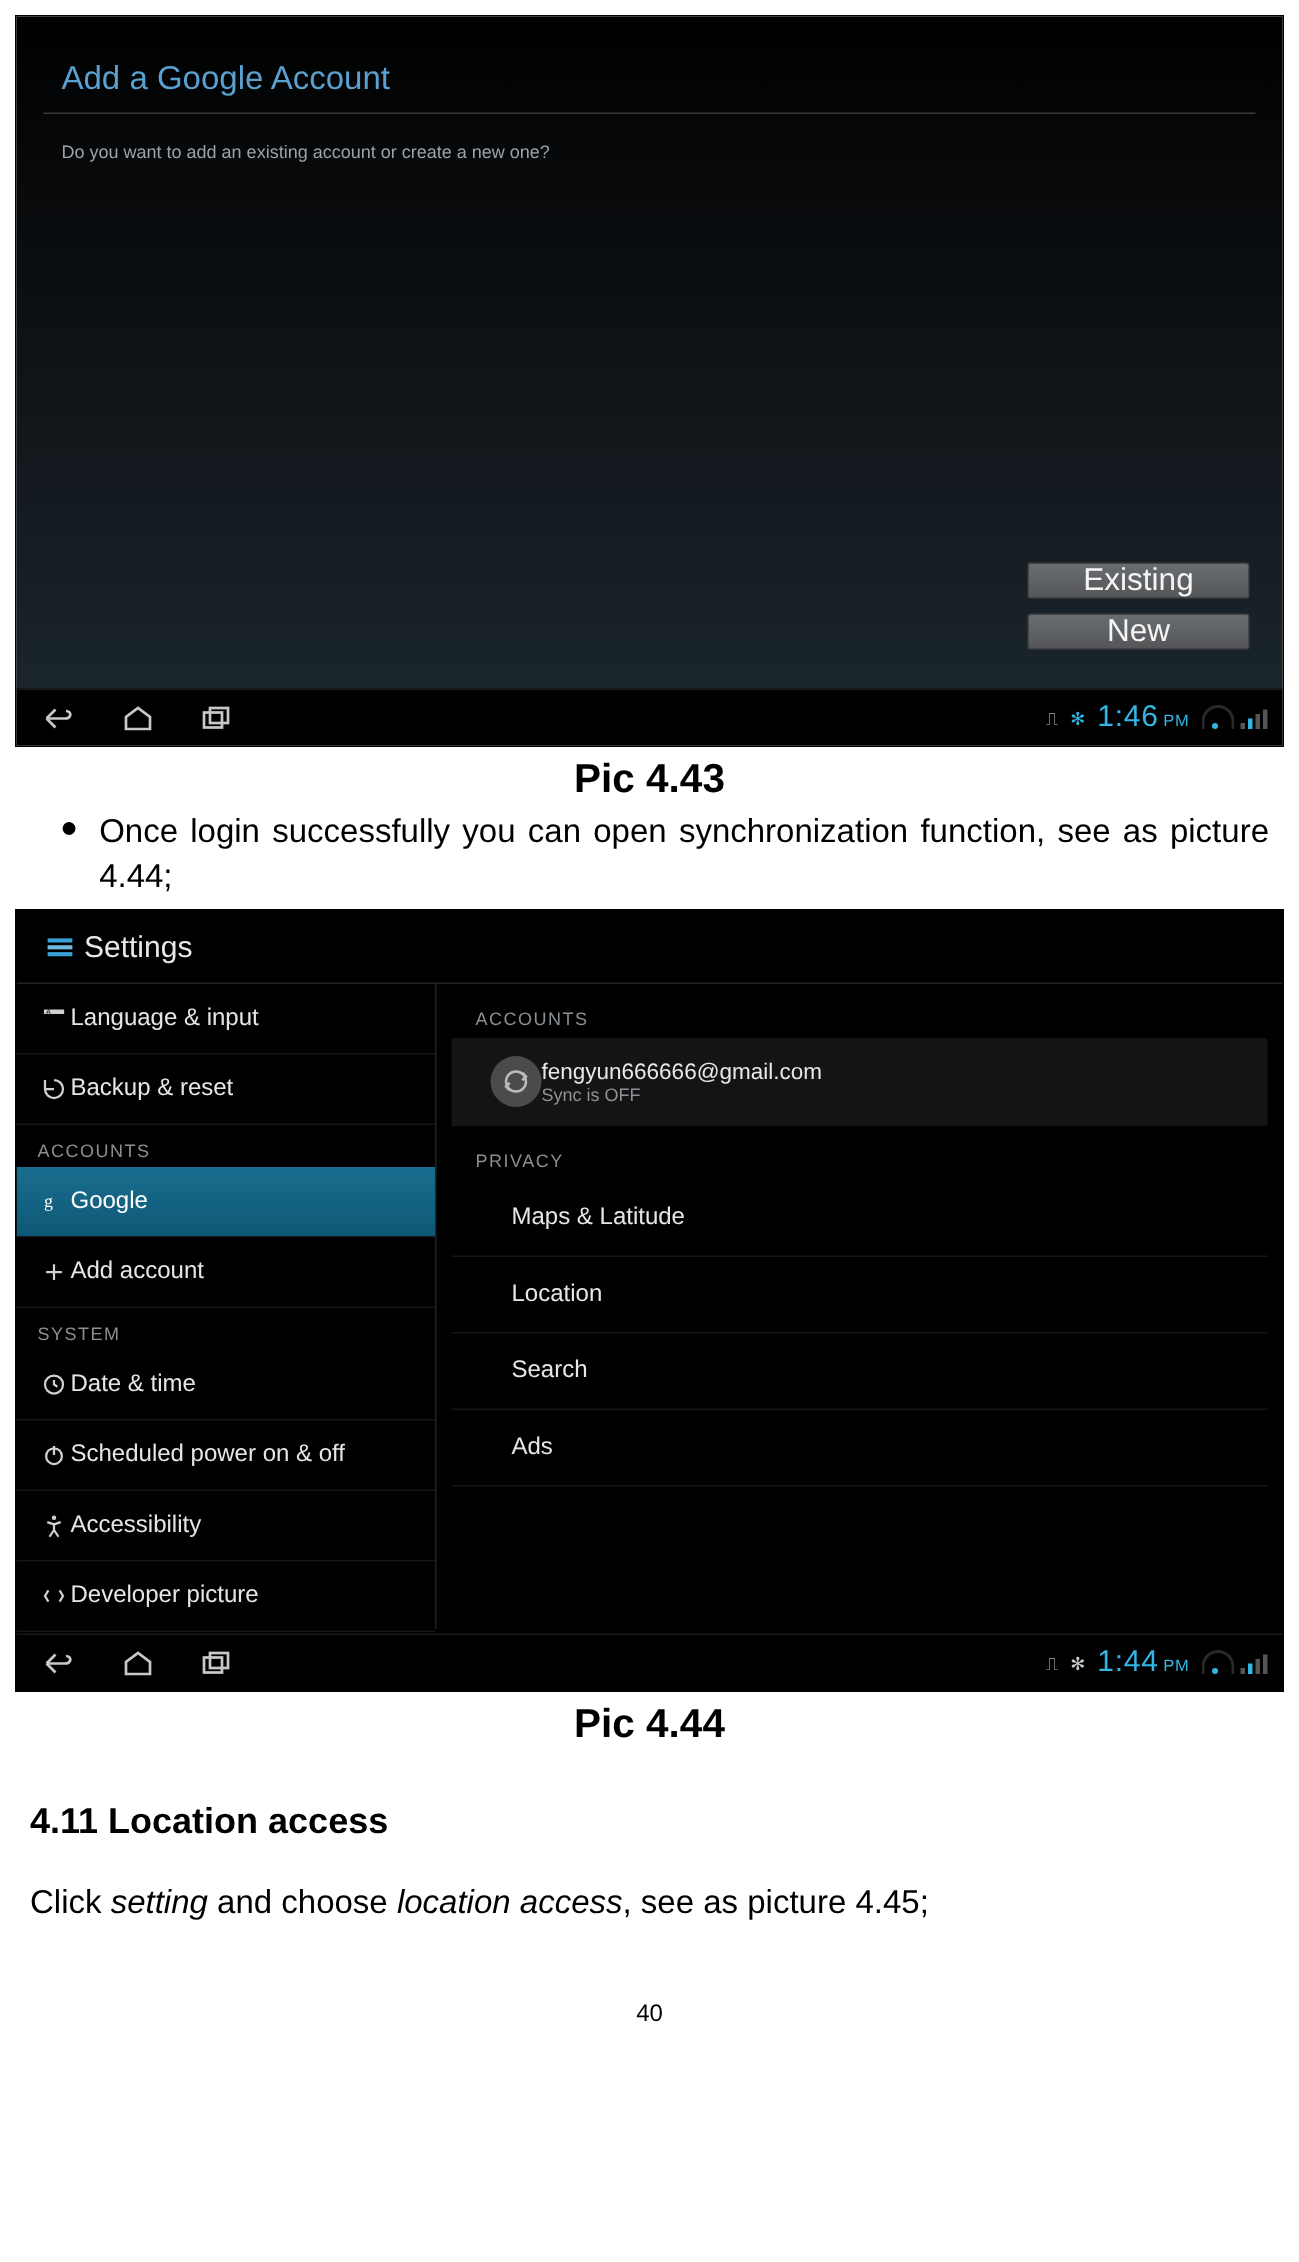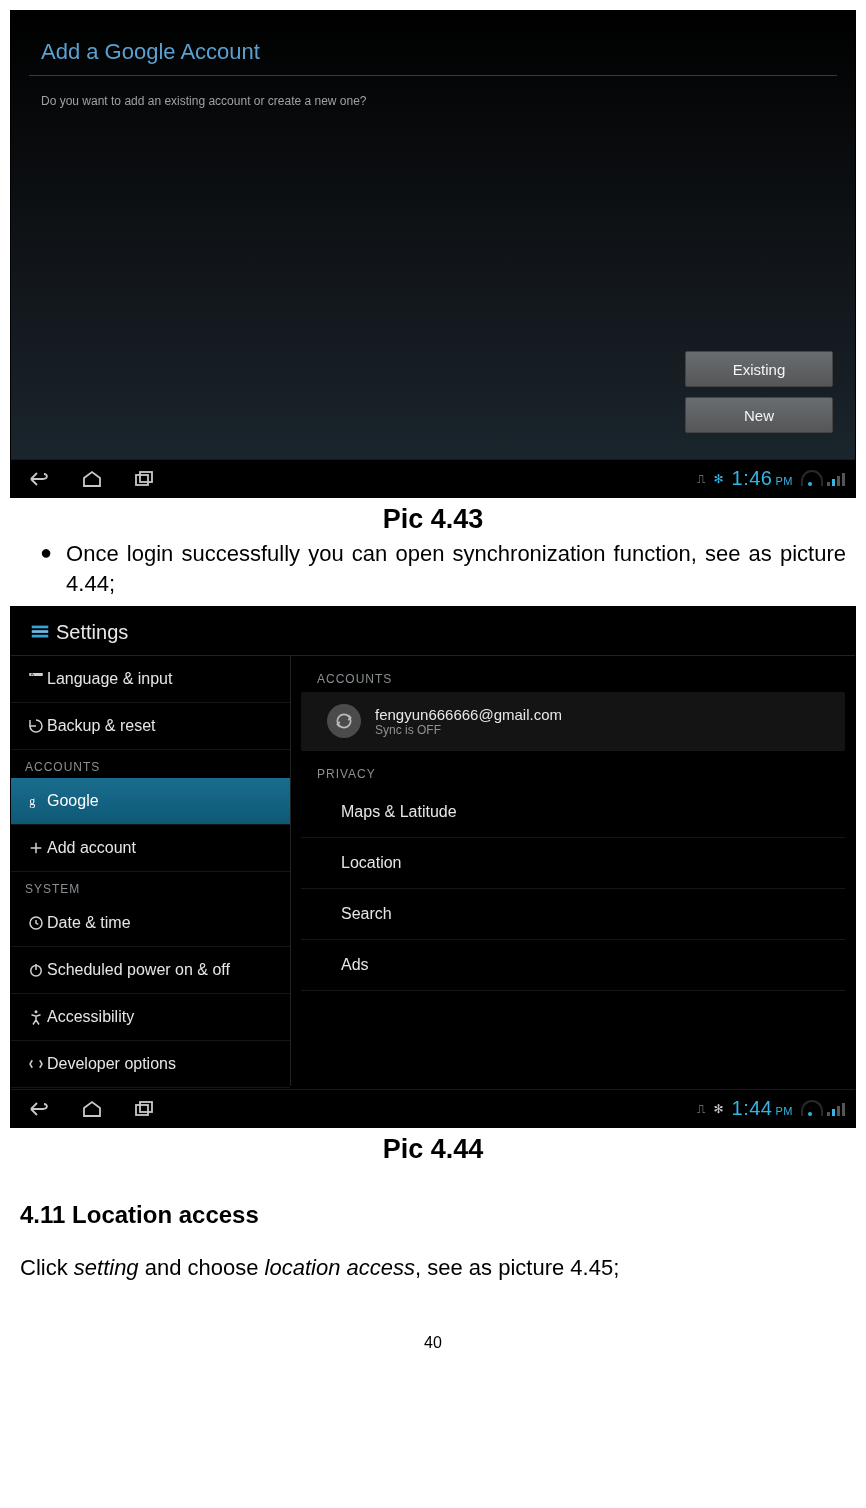--- a/index.html
+++ b/index.html
@@ -6,21 +6,21 @@
   body { background:#fff; font-family:Arial,Helvetica,sans-serif; width:866px; margin:0 auto; color:#000; }
   .page { padding:10px 10px 40px 10px; }
 
   
   .shot { width:846px; background:#000; color:#ddd; position:relative; }
   .shot1 { height:488px; background:linear-gradient(#000 0%, #101418 50%, #1c2830 100%); border:1px solid #000; overflow:hidden; }
   .ga-title { color:#5aa0d0; font-size:22px; padding:28px 30px 6px 30px; font-weight:400; }
   .ga-rule { border:none; border-bottom:1px solid #3a3a3a; margin:4px 18px 0 18px; }
   .ga-prompt { color:#9da2a6; font-size:12px; padding:18px 30px 0 30px; }
   .ga-btns { position:absolute; right:22px; bottom:64px; display:flex; flex-direction:column; gap:10px; }
-  .ga-btn { width:148px; height:36px; background:linear-gradient(#6a6d70,#545658); color:#f4f4f4; font-size:15px; display:flex; align-items:center; justify-content:center; border:1px solid #444; border-radius:2px; }
+  .ga-btn { width:148px; height:24px; background:linear-gradient(#6a6d70,#545658); color:#f4f4f4; font-size:21px; display:flex; align-items:center; justify-content:center; border:1px solid #444; border-radius:2px; }
 
   
   .navbar { position:absolute; left:0; right:0; bottom:0; height:38px; background:#000; border-top:1px solid #1a1a1a; display:flex; align-items:center; justify-content:space-between; padding:0 10px; }
   .nav-left { display:flex; gap:26px; align-items:center; padding-left:6px; }
   .nav-icon { width:26px; height:20px; display:flex; align-items:center; justify-content:center; color:#c8c8c8; }
   .nav-back svg,.nav-home svg,.nav-recent svg { width:24px; height:20px; }
   .nav-right { display:flex; align-items:center; gap:8px; color:#bdbdbd; font-size:12px; }
   .nav-clock { color:#33b5e5; font-size:20px; letter-spacing:0.5px; display:flex; align-items:baseline; gap:3px; }
   .nav-clock .ampm { font-size:11px; }
   .nav-sig { display:flex; gap:2px; align-items:flex-end; height:14px; }
@@ -44,21 +44,21 @@
   .set-header .sicon { width:30px; height:26px; display:flex; align-items:center; justify-content:center; }
   .set-hr { border:none; border-bottom:1px solid #222; }
   .set-body { display:flex; height:430px; }
   .set-left { width:280px; border-right:1px solid #222; }
   .set-right { flex:1; padding:0 0 0 0; }
   .lcat { color:#8a8f93; font-size:12px; letter-spacing:1px; padding:10px 14px 4px 14px; }
   .litem { display:flex; align-items:center; gap:0; padding:12px 14px; color:#e4e6e8; font-size:16px; border-bottom:1px solid #161616; }
   .litem .licon { width:22px; height:22px; display:flex; align-items:center; justify-content:center; color:#d0d0d0; }
   .litem.sel { background:linear-gradient(#1a6d8f,#0e5876); color:#fff; }
   .rcat { color:#8a8f93; font-size:12px; letter-spacing:1px; padding:16px 20px 6px 26px; }
-  .racct { display:flex; align-items:center; gap:14px; padding:12px 26px; border-bottom:1px solid #161616; background:#141414; margin:0 10px; border-radius:2px; }
+  .racct { display:flex; align-items:center; padding:12px 26px; border-bottom:1px solid #161616; background:#141414; margin:0 10px; border-radius:2px; }
   .racct .gicon { width:34px; height:34px; border-radius:50%; background:#4b4b4b; display:flex; align-items:center; justify-content:center; }
   .racct .email { color:#e8e8e8; font-size:15px; }
   .racct .sync { color:#8e9296; font-size:12px; }
   .ritem { padding:16px 26px 16px 40px; color:#e6e6e6; font-size:16px; border-bottom:1px solid #161616; margin:0 10px; }
 
   
   .h2 { font-weight:bold; font-size:24px; margin:36px 10px 26px 10px; }
   .para { font-size:22px; margin:0 10px 0 10px; }
   .para .it { font-style:italic; }
   .pagenum { text-align:center; font-size:16px; margin-top:53px; color:#000; }
@@ -196,21 +196,21 @@
               </svg>
             </span>
           <span>Accessibility</span>
         </div>
         <div class="litem">
           <span class="licon">
               <svg viewBox="0 0 24 24" width="18" height="18" stroke="#d0d0d0" fill="none" stroke-width="2">
                 <path d="M7 7 L4 12 L7 17 M17 7 L20 12 L17 17"></path>
               </svg>
             </span>
-          <span>Developer options</span>
+          <span>Developer picture</span>
         </div>
       </div>
 
       <div class="set-right">
         <div class="rcat">ACCOUNTS</div>
         <div class="racct">
           <span class="gicon">
             <svg viewBox="0 0 24 24" width="20" height="20" stroke="#bbb" fill="none" stroke-width="2">
                 <path d="M4 12 A8 8 0 0 1 20 12 M20 12 A8 8 0 0 1 4 12"></path>
                 <path d="M17 5 L20 8 L17 11 M7 19 L4 16 L7 13"></path>

